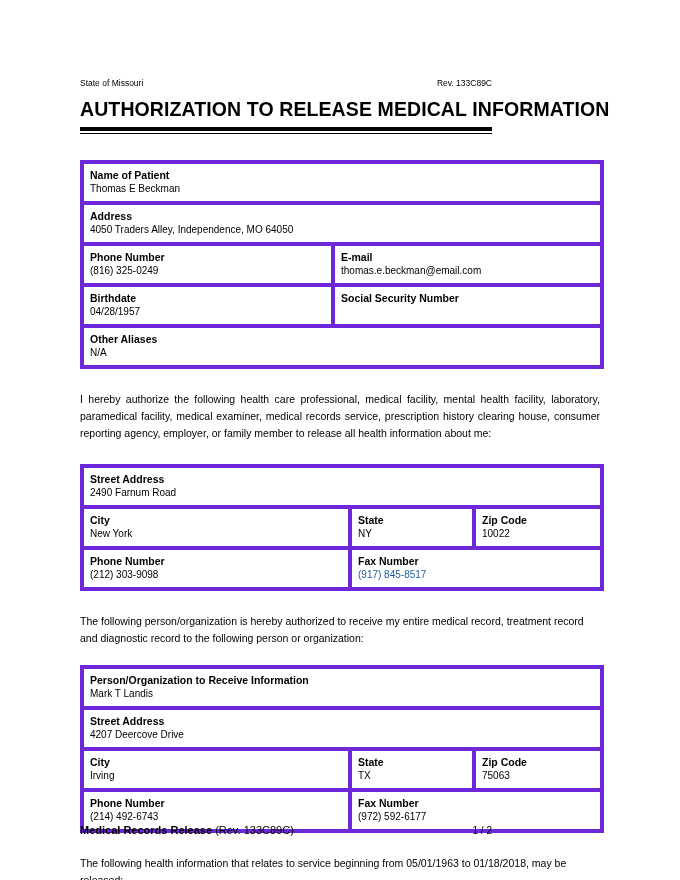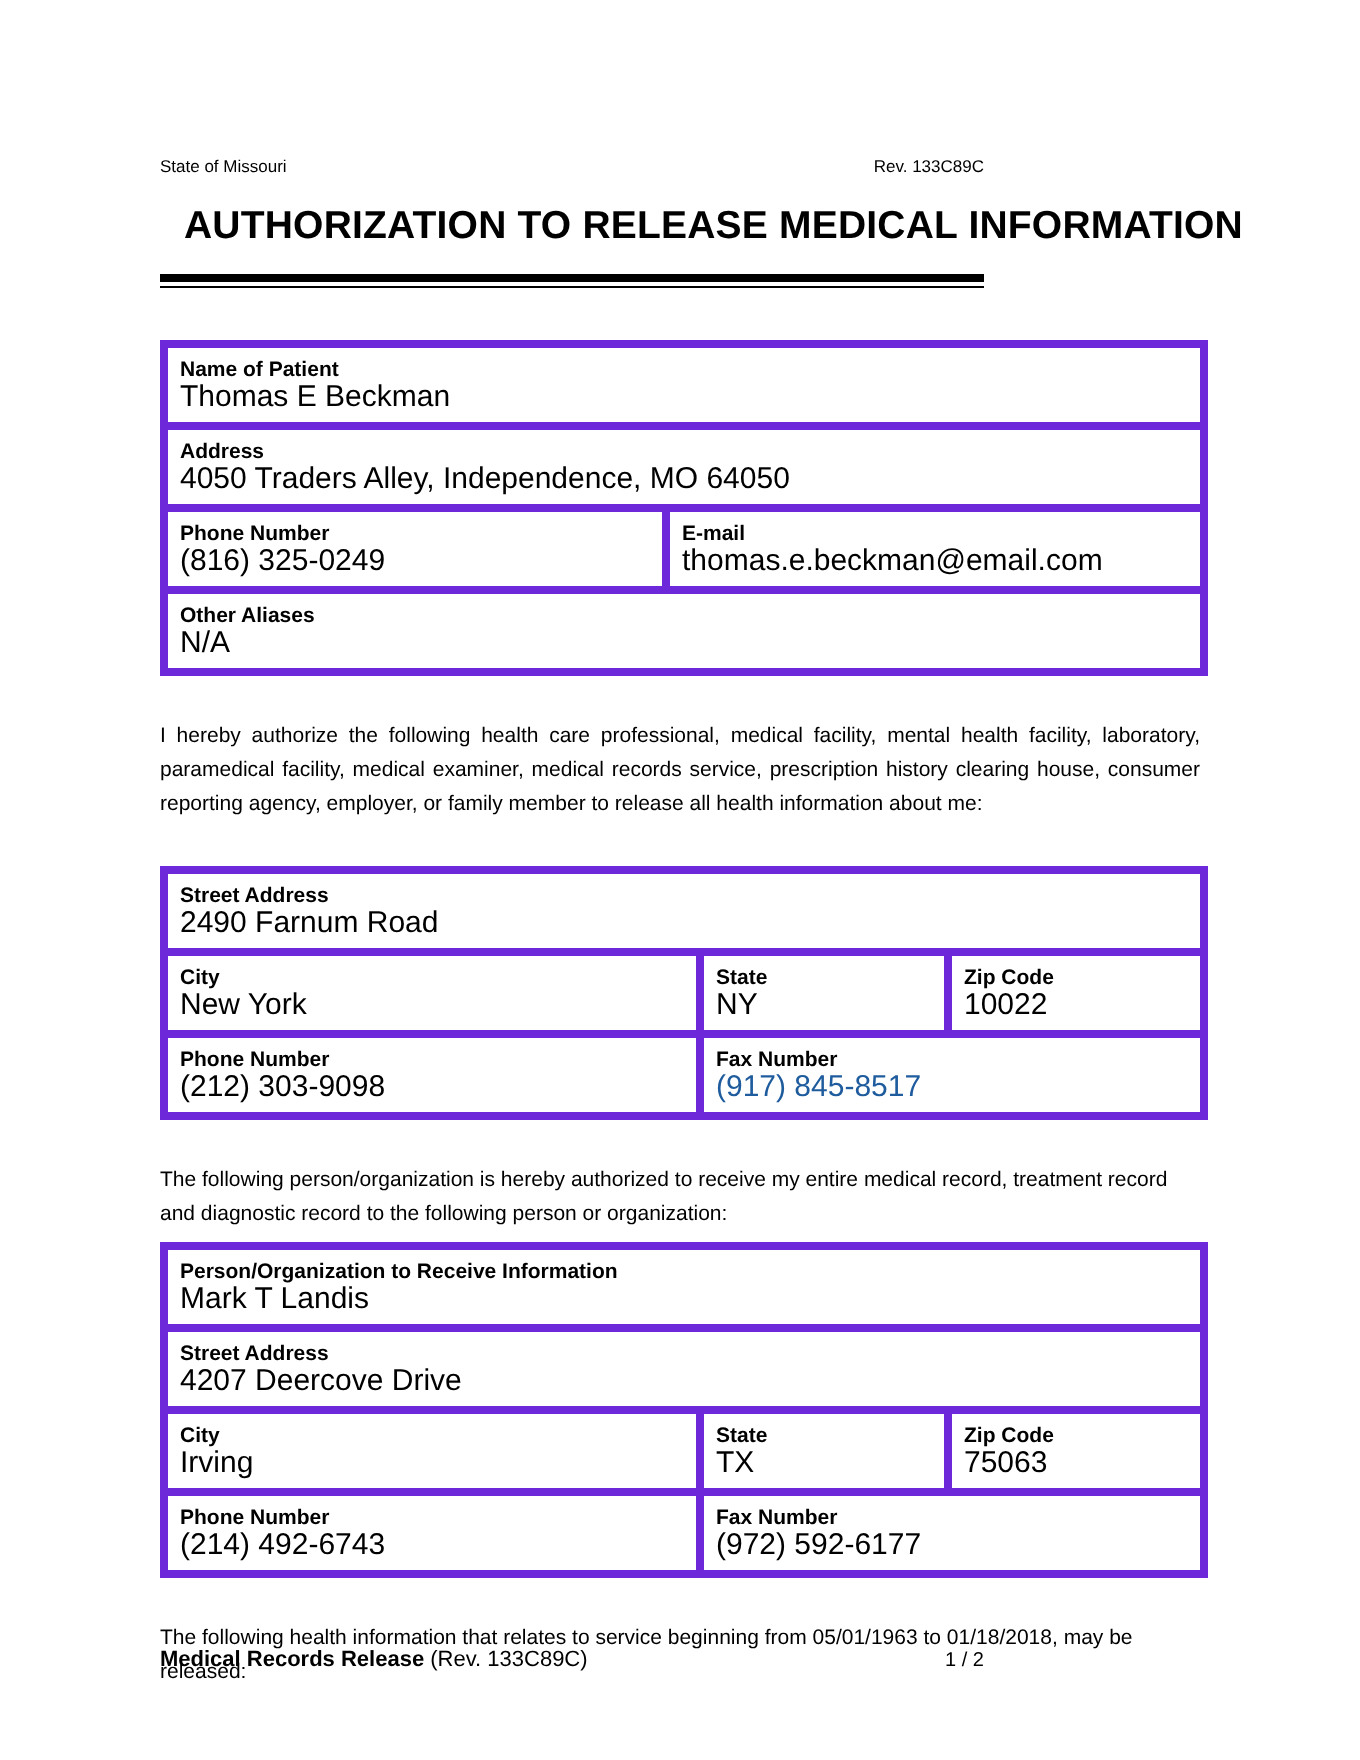--- a/index.html
+++ b/index.html
@@ -32,21 +32,21 @@
     font-size: 8.5px;
     line-height: 11px;
     margin: 0 0 8px 0;
   }
   .doc-title {
     text-align: left;
     font-size: 19.5px;
     font-weight: bold;
     letter-spacing: 0.1px;
     line-height: 24px;
-    margin: 12px;
+    margin: 0;
     white-space: nowrap;
   }
   .title-rule {
     margin-top: 6px;
     border-top: 4px solid #000;
     border-bottom: 1px solid #000;
     height: 2px;
     box-sizing: content-box;
   }
 
@@ -66,28 +66,28 @@
   }
   .f-label {
     font-weight: bold;
     font-size: 10.5px;
     line-height: 14px;
     display: block;
     white-space: nowrap;
   }
   .f-value {
     font-weight: normal;
-    font-size: 15px;
+    font-size: 10px;
     line-height: 14px;
     display: block;
     min-height: 14px;
   }
   .t1 { margin-top: 26px; }
   .t2 { margin-top: 22px; }
-  .t3 { margin-top: 5px; padding-left: 48px; }
+  .t3 { margin-top: 18px; padding-left: 48px; }
 
   
   .para {
     width: 520px;
     font-size: 10.5px;
     line-height: 17px;
     text-align: justify;
     margin: 22px 0 0 0;
   }
   .para.no-justify { text-align: left; }
@@ -143,20 +143,30 @@
         <td>
           <span class="f-label">Phone Number</span>
           <span class="f-value">(816) 325-0249</span>
         </td>
         <td colspan="2">
           <span class="f-label">E-mail</span>
           <span class="f-value">thomas.e.beckman@email.com</span>
         </td>
       </tr>
       <tr>
+        <td>
+          <span class="f-label">Birthdate</span>
+          <span class="f-value">04/28/1957</span>
+        </td>
+        <td colspan="2">
+          <span class="f-label">Social Security Number</span>
+          <span class="f-value"></span>
+        </td>
+      </tr>
+      <tr>
         <td colspan="3">
           <span class="f-label">Other Aliases</span>
           <span class="f-value">N/A</span>
         </td>
       </tr>
     </tbody>
   </table>
 
   <p class="para">I hereby authorize the following health care professional, medical facility, mental health facility, laboratory, paramedical facility, medical examiner, medical records service, prescription history clearing house, consumer reporting agency, employer, or family member to release all health information about me:</p>
 

